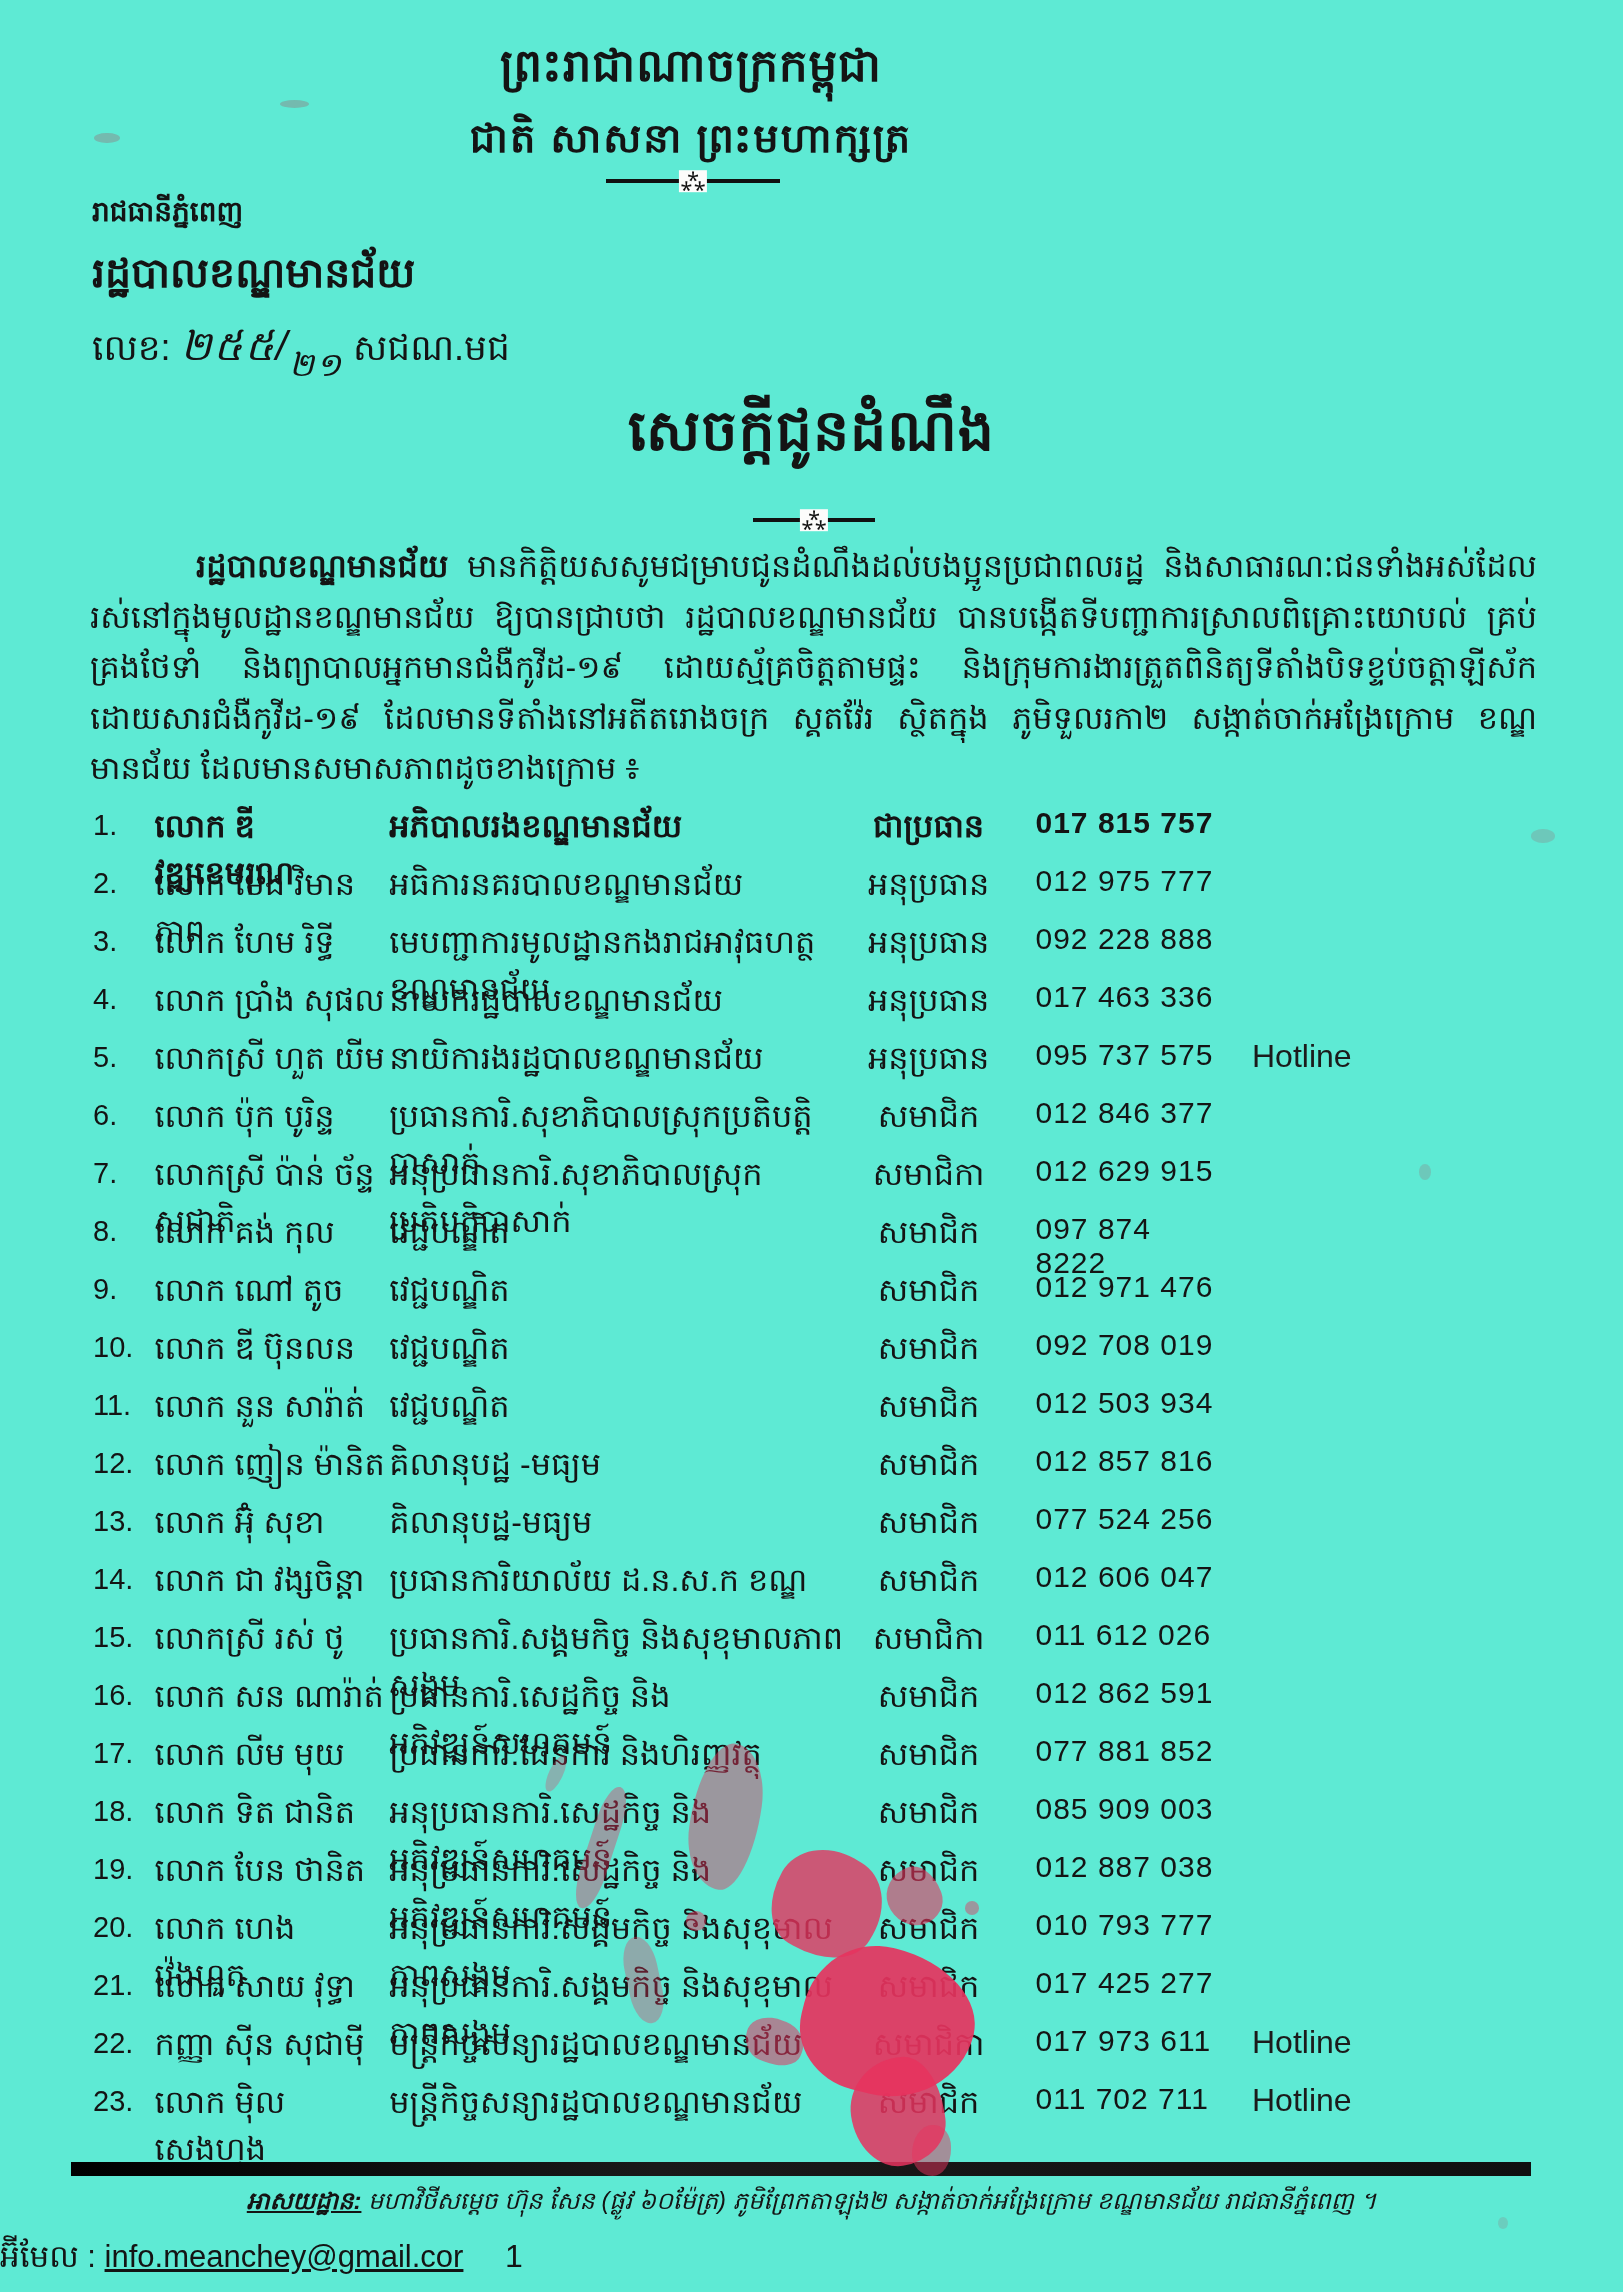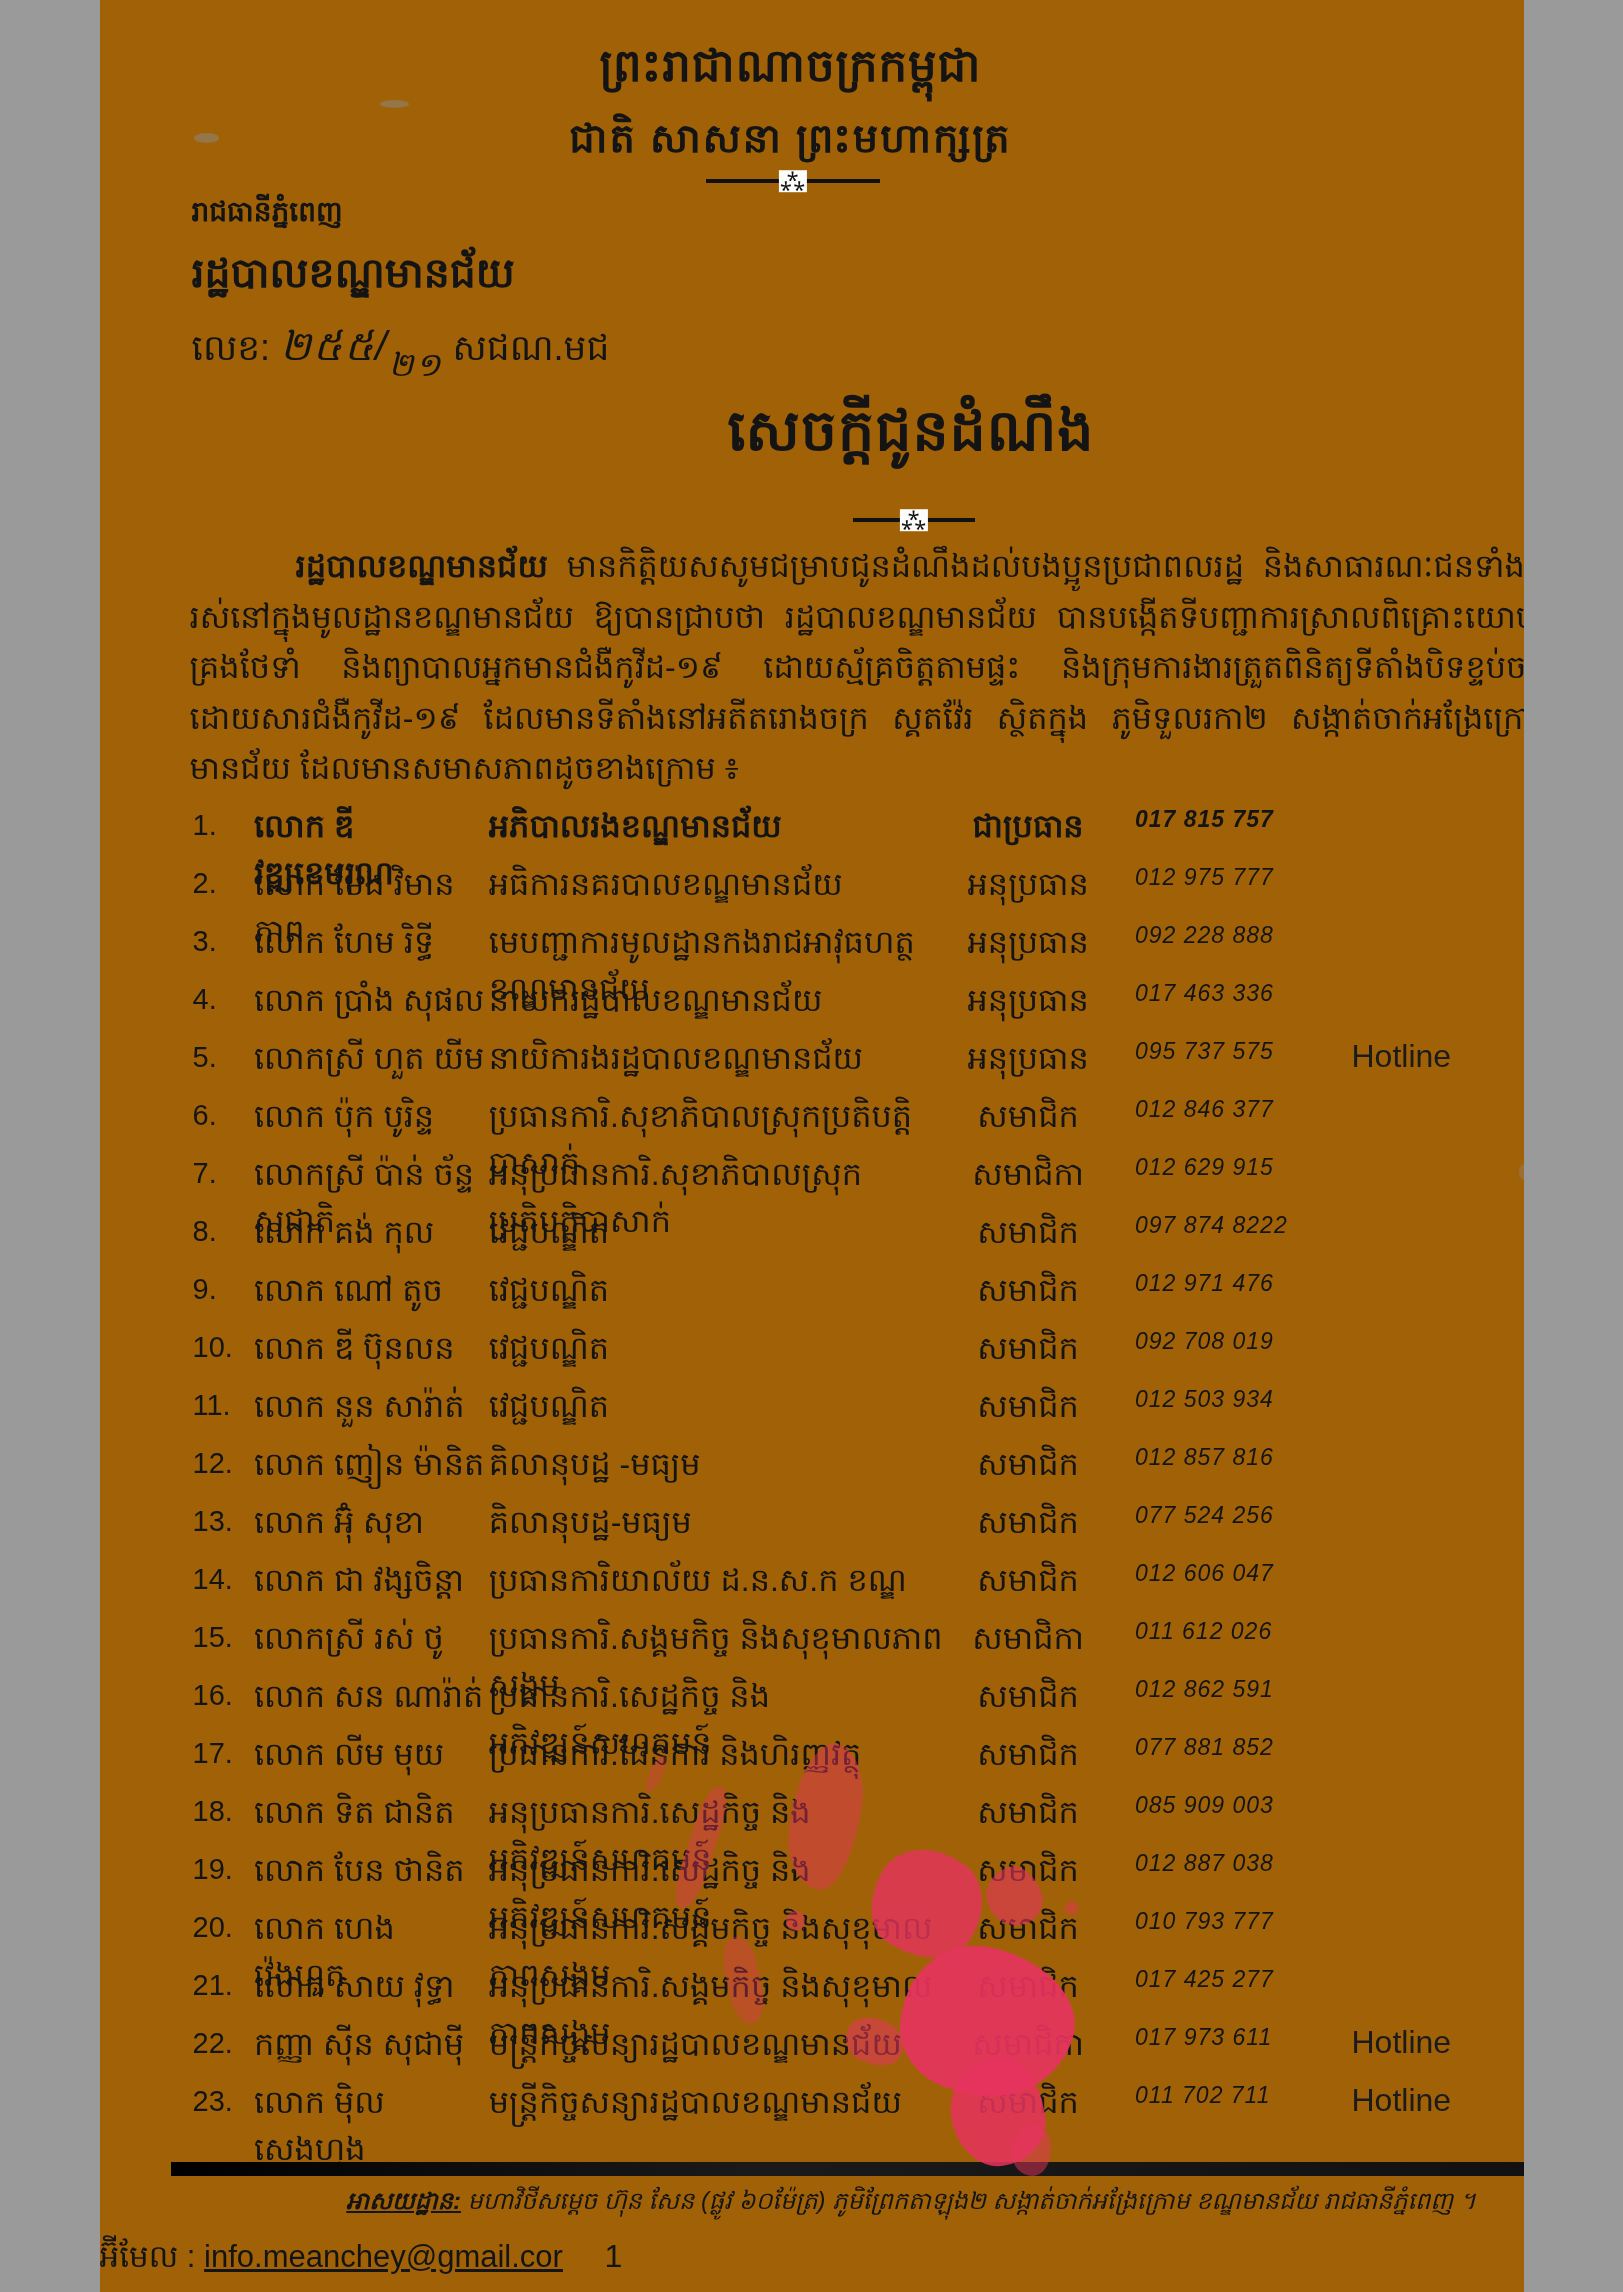--- a/index.html
+++ b/index.html
@@ -1,18 +1,18 @@
 <!DOCTYPE html>
 <html><head>
 <meta charset="utf-8">
 <style>
   html,body { margin:0; padding:0; background:#9a9a9a; }
   .page {
-    position:relative; width:1424px; height:2293px; margin:0 auto;
-    background:#a16207; overflow:hidden;
+    position:relative; width:1623px; height:2293px; margin:0 auto;
+    background:#5eead4; overflow:hidden;
     font-family:"Liberation Sans", sans-serif; color:#141414;
   }
   
   .kh-header { position:absolute; top:37px; left:0; width:1382px; text-align:center; }
   .kh-header .h1 { font-size:45px; font-weight:700; letter-spacing:1px; }
   .kh-header .h2 { font-size:40px; font-weight:700; margin-top:9.8px; letter-spacing:2px; }
   .divider { position:absolute; height:3.9px; background:#111; }
   .divider .knot {
     position:absolute; left:50%; top:50%; transform:translate(-50%,-50%);
     font-size:21.6px; line-height:1; background:#fcfcfb; padding:0 2px; color:#111;
@@ -36,21 +36,21 @@
   }
   .body-par .lead { font-weight:700; }
   
   .members { position:absolute; top:806px; left:93px; width:1274px; }
   .row { display:flex; align-items:flex-start; height:58px; font-size:32px; }
   .row.bold .col-name, .row.bold .col-pos, .row.bold .col-role, .row.bold .col-phone { font-weight:700; }
   .col-no    { width:63px;  font-size:29px; padding-top:2.9px; }
   .col-name  { width:241px; }
   .col-pos   { width:470px; }
   .col-role  { width:167px; text-align:center; }
-  .col-phone { width:196px; padding-left:25.5px; font-size:23px; letter-spacing:1px;font-style:italic; }
+  .col-phone { width:196px; padding-left:25.5px; font-size:30px; letter-spacing:1px; }
   .col-hotline { width:118px; padding-left:25.5px; font-size:32px; color:#1b1b1b; }
   
   .footer-bar { position:absolute; top:2162px; left:71px; width:1460px; height:13.7px;
                 background:linear-gradient(90deg,#000 0%,#1a1a1a 40%,#101010 100%); }
   .footer-address { position:absolute; top:2186px; left:0; width:1623px; text-align:center;
                     font-size:24px; font-style:italic; }
   .footer-address .addr-label { font-weight:700; text-decoration:underline; }
   .footer-email { position:absolute; top:2237px; left:0; width:1623px; text-align:left; font-size:31px; }
   .footer-email .email { text-decoration:underline; }
   .footer-email .pagenum { display:inline-block; margin-left:33px; font-size:32px; }

